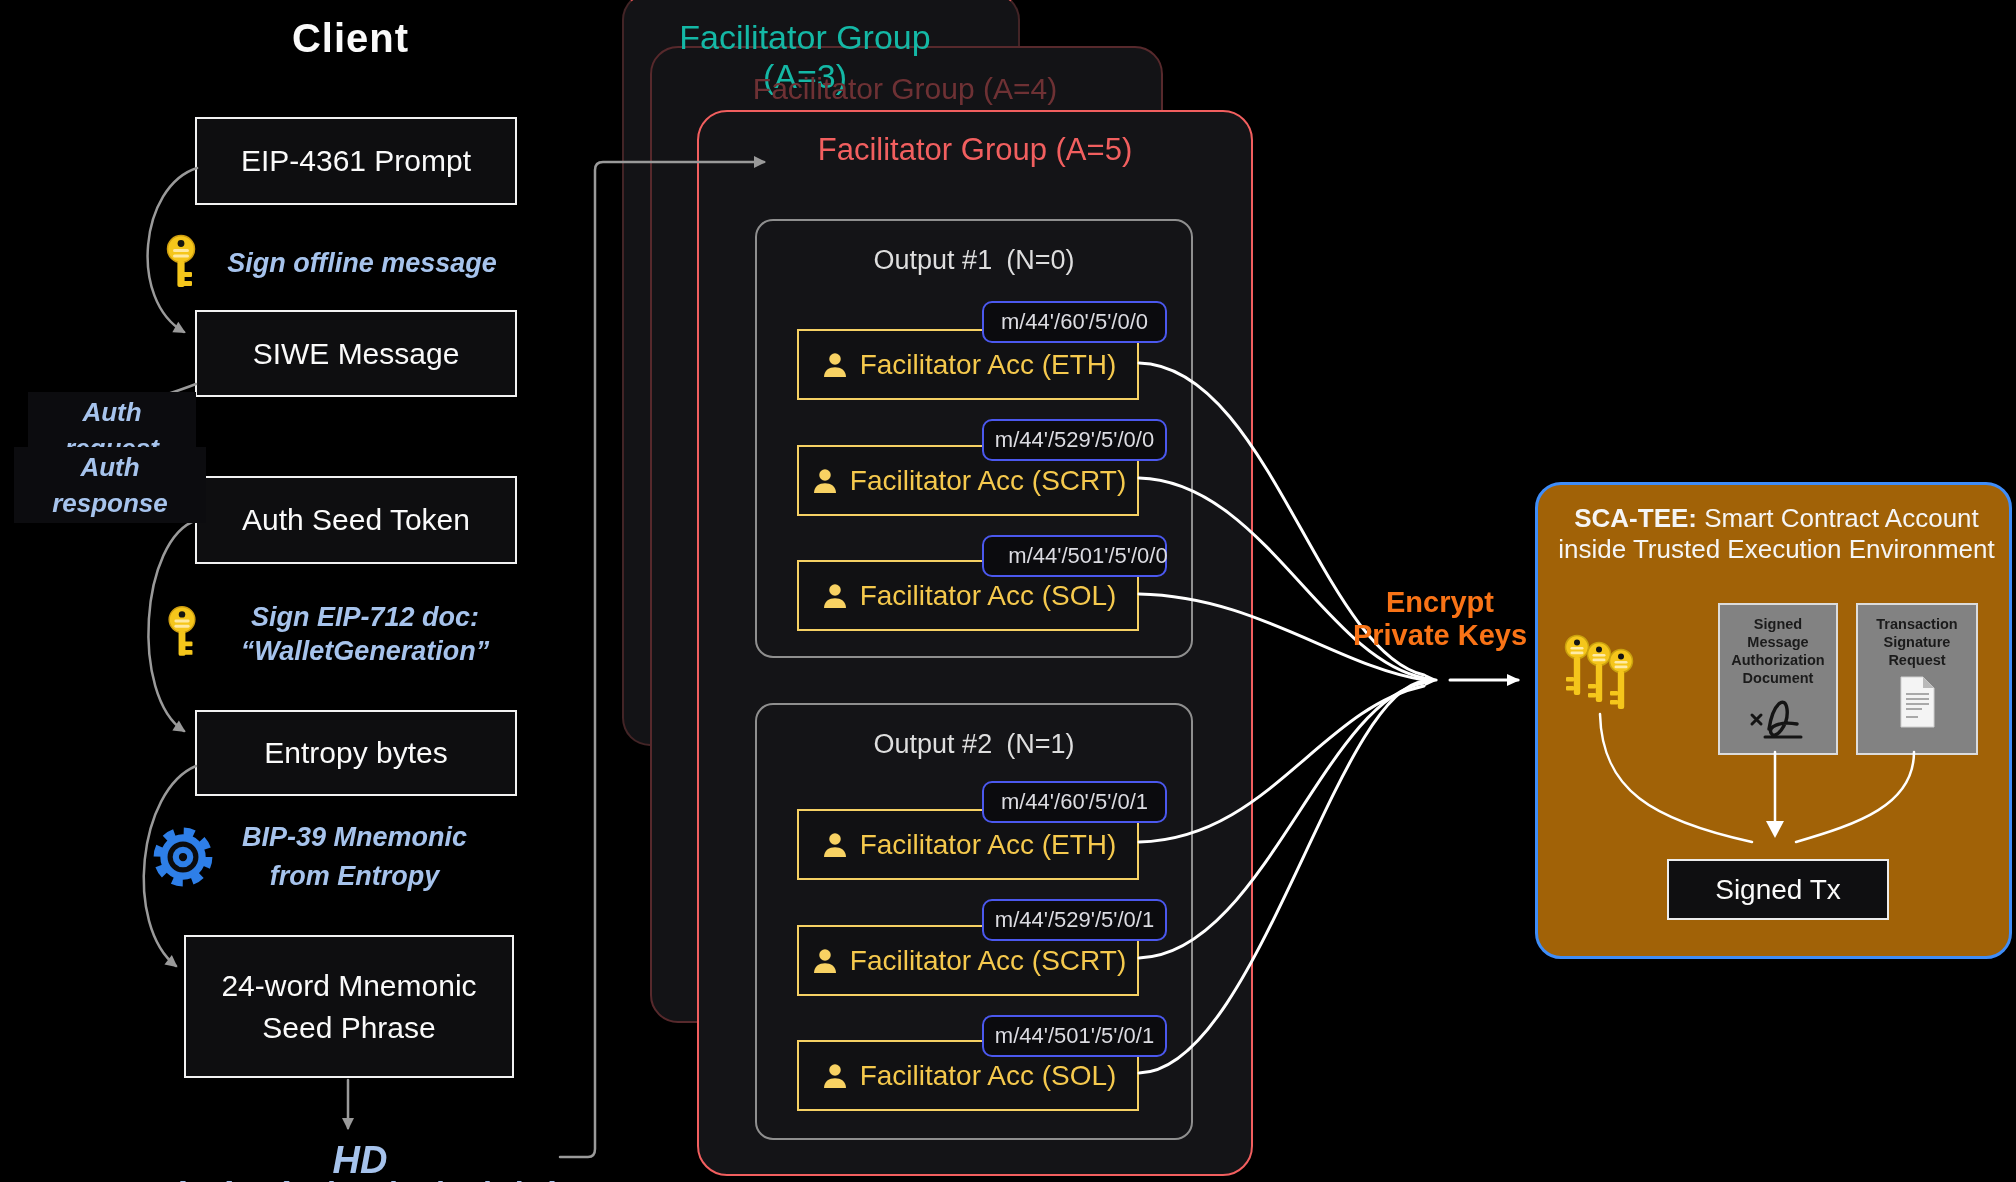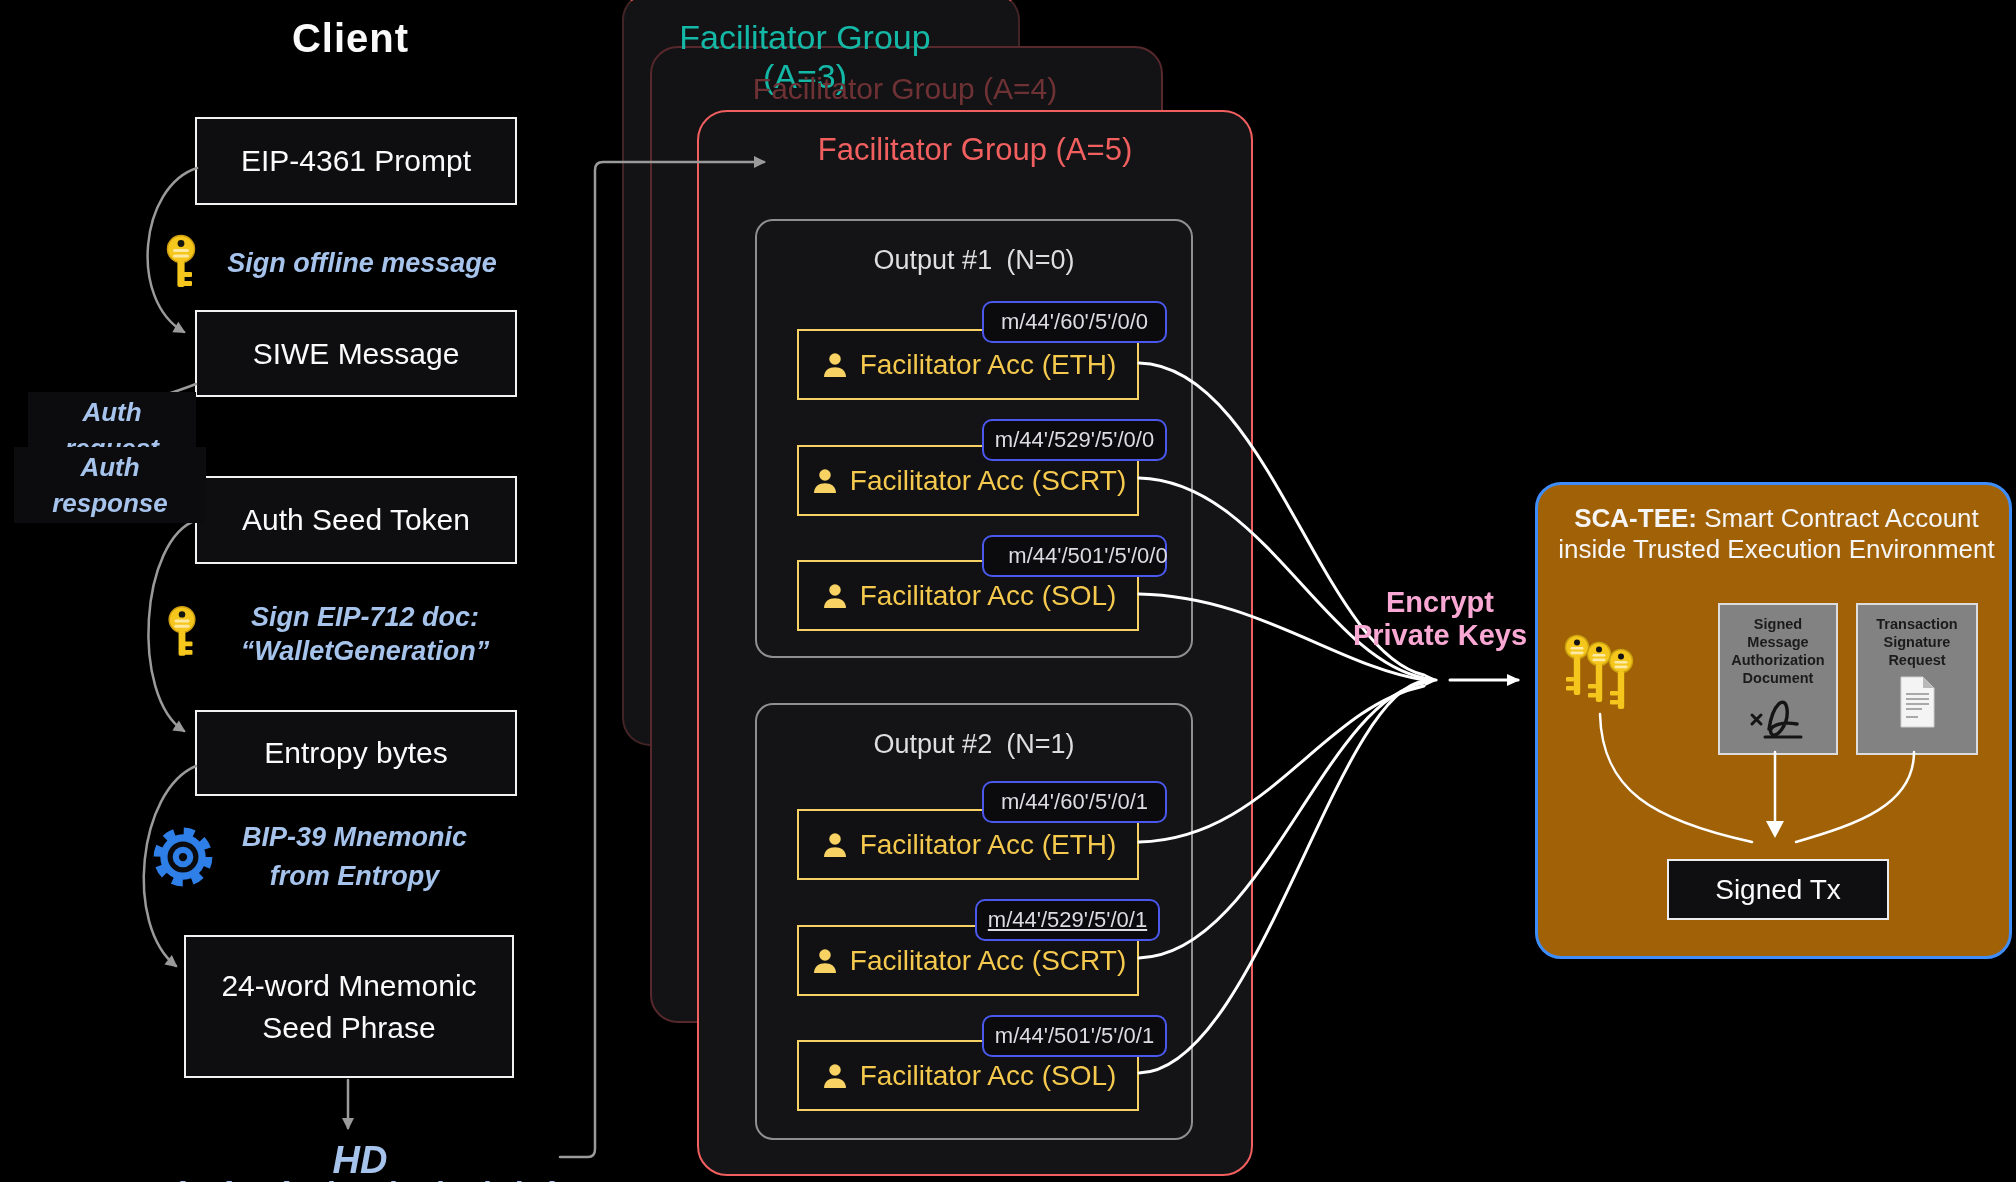--- a/index.html
+++ b/index.html
@@ -28,21 +28,21 @@
   .output{position:absolute;border:2px solid #8f8f8f;border-radius:18px;z-index:4;}
   .outtitle{position:absolute;width:100%;text-align:center;color:#dedede;font-size:27px;font-weight:500;}
   .outtitle .nlab{margin-left:14px;}
   .badge{position:absolute;background:#0b0b0e;border:2.5px solid #4b58ee;border-radius:10px;color:#dcdce2;
          font-size:22px;display:flex;align-items:center;justify-content:center;z-index:7;width:185px;height:42px;}
   .accbox{position:absolute;background:#111113;border:2px solid #f6d164;display:flex;align-items:center;
           justify-content:center;gap:10px;z-index:6;width:342px;height:71px;}
   .acclabel{color:#f5c94d;font-size:28px;font-weight:500;white-space:nowrap;}
 
   
-  .encrypt{color:#f9a8d4;font-weight:700;font-size:29px;line-height:33px;text-align:center;z-index:45;}
+  .encrypt{color:#f97316;font-weight:700;font-size:29px;line-height:33px;text-align:center;z-index:45;}
   .teebox{position:absolute;border:3px solid #3f8df8;border-radius:26px;background:#a16207;z-index:4;}
   .teetitle{position:absolute;color:#f5f5f5;font-size:26px;line-height:31px;font-weight:500;text-align:center;}
   .teetitle b{font-weight:700;}
   .graydoc{position:absolute;background:#828282;border:2px solid #dcdcdc;color:#1b1b1b;text-align:center;
            font-weight:600;font-size:14.5px;line-height:18px;padding-top:10px;z-index:6;}
   .signedtx{position:absolute;background:#0f0f11;border:2px solid #ececec;color:#fafafa;display:flex;
             align-items:center;justify-content:center;font-size:28px;font-weight:500;z-index:6;}
   .icon{display:inline-flex;align-items:center;justify-content:center;}
   svg.overlay{position:absolute;left:0;top:0;z-index:40;pointer-events:none;}
 </style>
@@ -177,21 +177,21 @@
     <div class="accbox" style="left:40px;top:104px;">
       <span class="icon">
         <svg width="30" height="30" viewBox="0 0 24 24">
             <circle cx="12" cy="7.2" r="4.6" fill="#f8d263"></circle>
             <path d="M3.2,21.5 c0,-5.4 4.2,-7.8 8.8,-7.8 s8.8,2.4 8.8,7.8 z" fill="#f8d263"></path>
           </svg>
       </span>
       <span class="acclabel">Facilitator Acc (ETH)</span>
     </div>
 
-    <div class="badge" style="left:218px;top:194px;text-decoration:underline;">m/44'/529'/5'/0/1</div>
+    <div class="badge" style="left:225px;top:194px;">m/44'/529'/5'/0/1</div>
     <div class="accbox" style="left:40px;top:220px;">
       <span class="icon">
         <svg width="30" height="30" viewBox="0 0 24 24">
             <circle cx="12" cy="7.2" r="4.6" fill="#f8d263"></circle>
             <path d="M3.2,21.5 c0,-5.4 4.2,-7.8 8.8,-7.8 s8.8,2.4 8.8,7.8 z" fill="#f8d263"></path>
           </svg>
       </span>
       <span class="acclabel">Facilitator Acc (SCRT)</span>
     </div>
 

